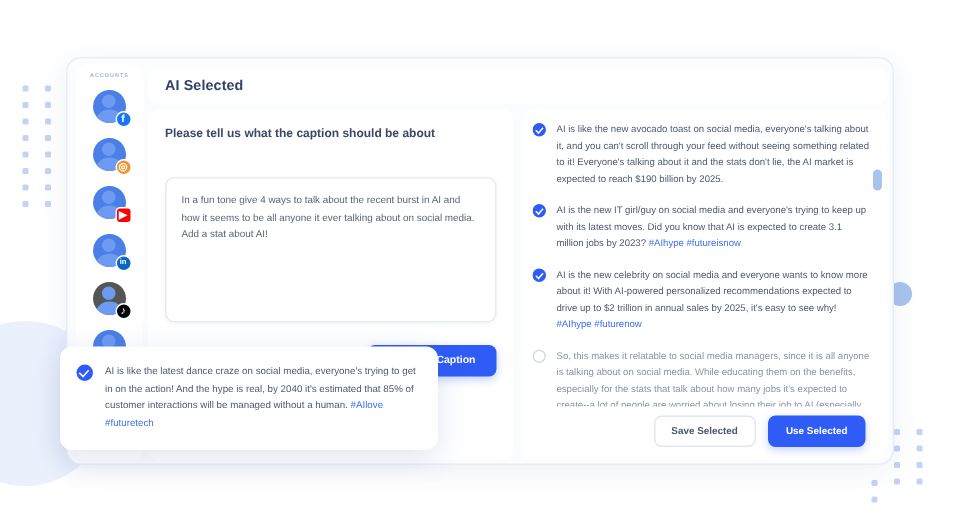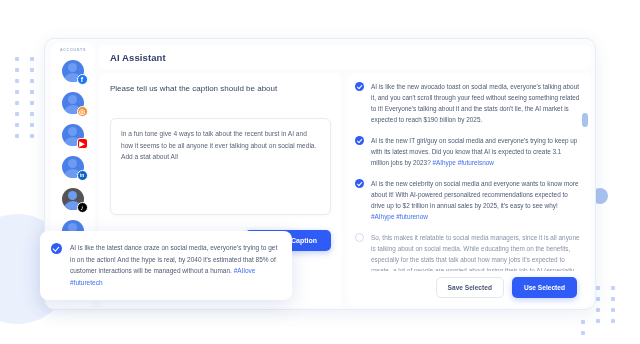--- a/index.html
+++ b/index.html
@@ -100,21 +100,21 @@
     background: #fff; border-radius: 6px;
     display: flex; align-items: center; padding-left: 11px;
   }
   .header h1 { font-size: 9.5px; font-weight: 700; color: #33406b; letter-spacing: .1px; }
 
   
   .left-panel {
     position: absolute; left: 54px; top: 34px; width: 243px; height: 234px;
     background: #fff; border-radius: 7px; padding: 11px 11px 0 11px;
   }
-  .prompt-label { font-size: 8px; color: #3a4766; font-weight: 400; margin-bottom: 25px; }
+  .prompt-label { font-size: 8px; color: #3a4766; font-weight: 700; margin-bottom: 25px; }
   .textarea {
     width: 100%; height: 97px; border: 1px solid #e6eaf2; border-radius: 6px;
     padding: 9px 10px; font-size: 6.6px; line-height: 1.75; color: #5a6party;
     color: #5a6378; box-shadow: 0 1px 3px rgba(60,90,160,.05);
     overflow: hidden;
   }
   .left-actions {
     display: flex; align-items: center; justify-content: space-between;
     margin-top: 15px;
   }
@@ -271,21 +271,21 @@
         <div class="badge b-pi">P</div>
       </div>
       <div class="acct">
         <div class="ring r-gg"></div>
         <div class="face"></div>
         <div class="badge b-gg">G</div>
       </div>
     </div>
 
     <div class="header">
-      <h1>AI Assistant</h1>
+      <h1>AI Selected</h1>
     </div>
 
     <div class="left-panel">
       <div class="prompt-label">Please tell us what the caption should be about</div>
       <div class="textarea" placeholder="Describe your caption...">In a fun tone give 4 ways to talk about the recent burst in AI and how it seems to be all anyone it ever talking about on social media. Add a stat about AI!</div>
       <div class="left-actions">
         <span class="select-all">Select All</span>
         <button class="btn-generate">Generate Caption</button>
       </div>
     </div>

